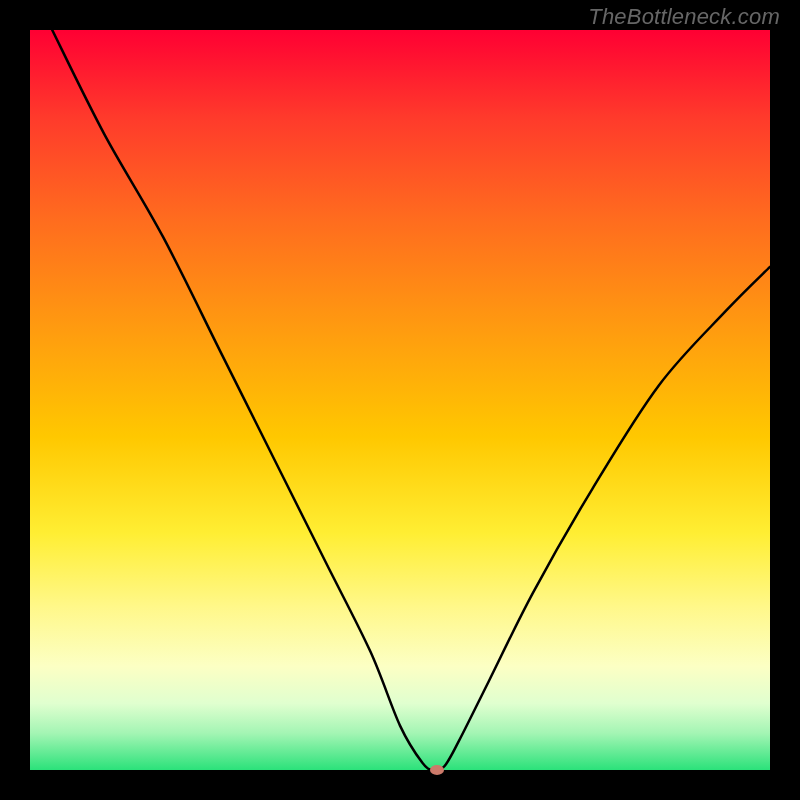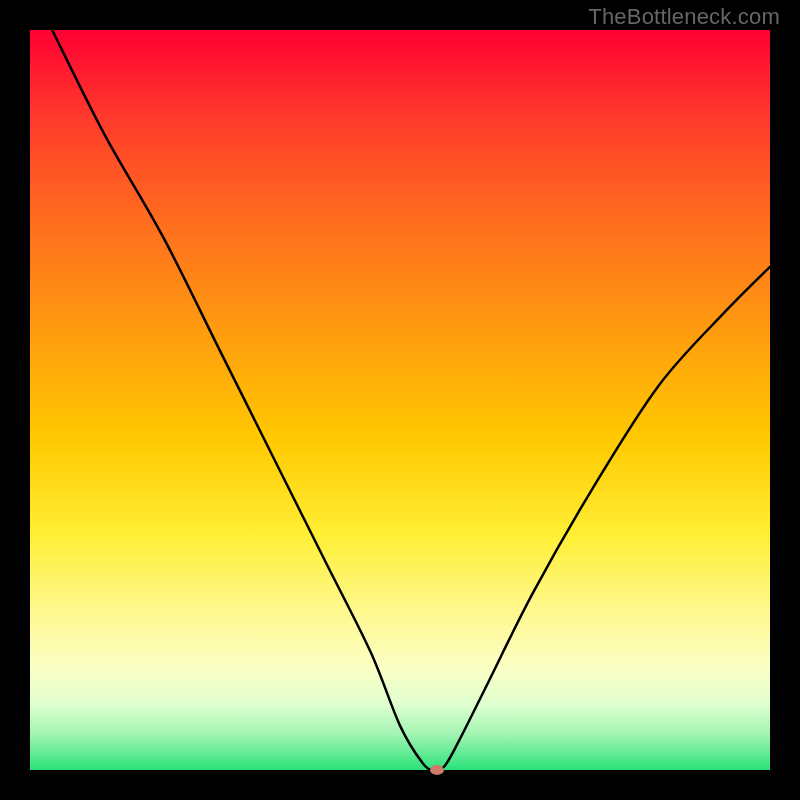--- a/index.html
+++ b/index.html
@@ -9,20 +9,21 @@
     height: 800px;
     background: #000;
     font-family: Arial, Helvetica, sans-serif;
     overflow: hidden;
   }
   .container {
     position: relative;
     width: 800px;
     height: 676px;
     background: #000;
+    font-style: italic;
   }
   .watermark {
     position: absolute;
     top: 4px;
     right: 20px;
     color: #666;
     font-size: 22px;
     font-weight: 500;
     letter-spacing: 0.2px;
   }

